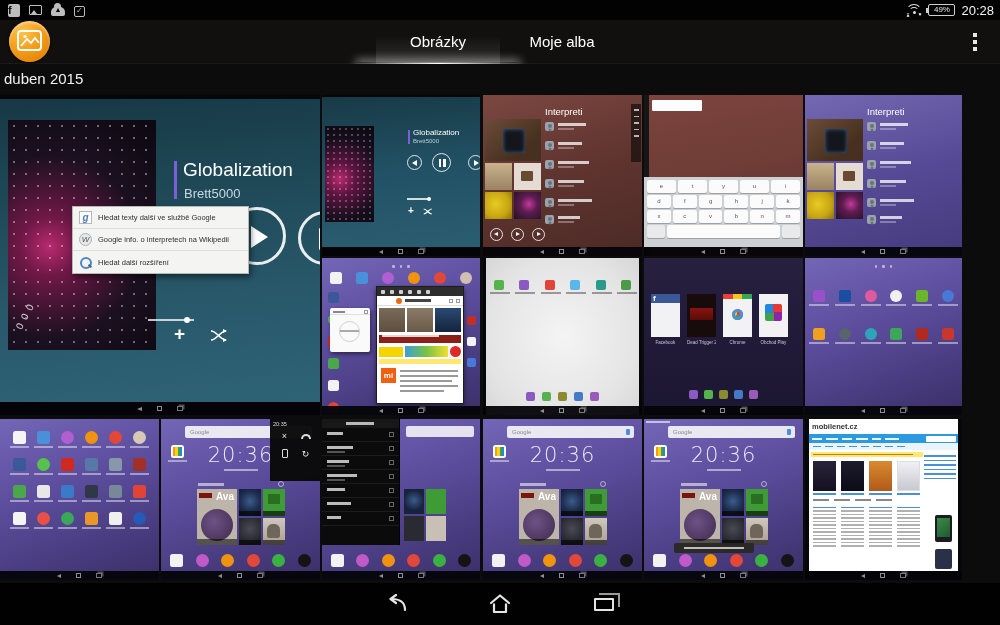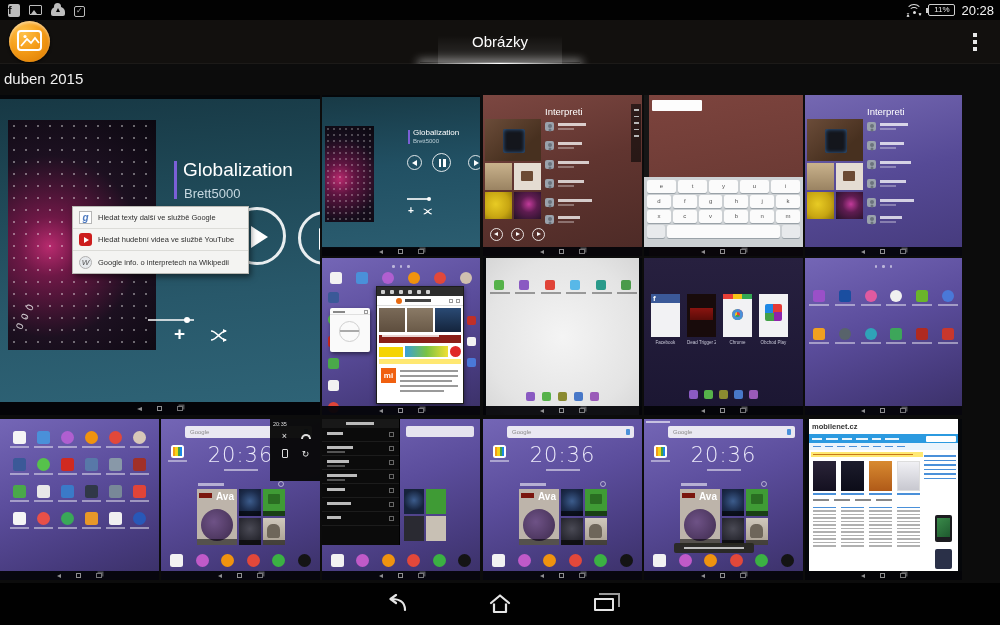--- a/index.html
+++ b/index.html
@@ -355,35 +355,36 @@
         </span>
     </div>
     <div class="sb-right">
       <span class="wifi">
         <i class="a1"></i>
           <i class="a2"></i>
           <i class="dot"></i>
           <i class="up"></i>
           <i class="dn"></i>
       </span>
-      <span class="battery">11%</span>
+      <span class="battery">49%</span>
       <span class="sb-time">20:28</span>
     </div>
   </div>
 
   <div id="actionbar">
     <div id="appicon">
       <svg width="25" height="21" viewBox="0 0 25 21">
         <rect x="1" y="1" width="23" height="19" rx="3" fill="none" stroke="#fff" stroke-width="2"></rect>
         <path d="M4 16 L10 9 L14 13 L18 8 L22 13" fill="none" stroke="#fff" stroke-width="1.8"></path>
         <circle cx="8" cy="6.5" r="1.6" fill="#fff"></circle>
       </svg>
     </div>
     <div id="tabs">
       <div class="tab sel">Obrázky</div>
+      <div class="tab">Moje alba</div>
     </div>
     <div id="overflow">
         <i></i>
         <i></i>
         <i></i>
       </div>
   </div>
 
   <div id="content">
     <div id="sectionlabel">duben 2015</div>
@@ -403,26 +404,26 @@
         </div>
       <div class="ring" style="left:298px;top:116px;width:54px;height:54px;">
           <i class="tri"></i>
         </div>
       <div class="popup">
         <div class="prow">
             <i class="pi pi-g">g</i>
             <span>Hledat texty další ve službě Google</span>
           </div>
         <div class="prow">
-            <i class="pi pi-yt"></i>
-            <span>Hledat hudební videa ve službě YouTube</span>
-          </div>
-        <div class="prow">
             <i class="pi pi-wk">W</i>
             <span>Google info. o interpretech na Wikipedii</span>
+          </div>
+        <div class="prow">
+            <i class="pi pi-se"></i>
+            <span>Hledat další rozšíření</span>
           </div>
       </div>
       <div class="wlk-prog">
           <i></i>
         </div>
       <div class="wlk-plus">+</div>
       <svg class="wlk-shuf" width="18" height="13" viewBox="0 0 18 13">
         <path d="M1 2 C7 2 10 11 16 11 M1 11 C7 11 10 2 16 2" fill="none" stroke="#fff" stroke-width="1.6"></path>
         <path d="M13 0 L17 2 L13 4 Z M13 9 L17 11 L13 13 Z" fill="#fff"></path>
       </svg>

